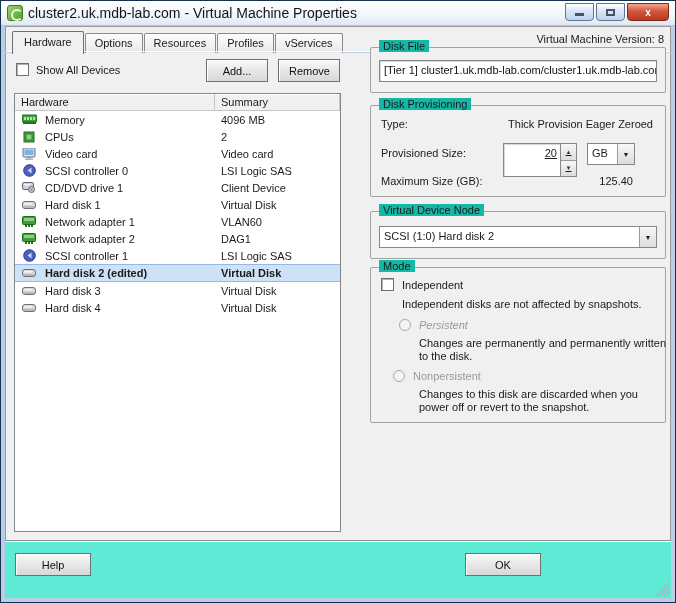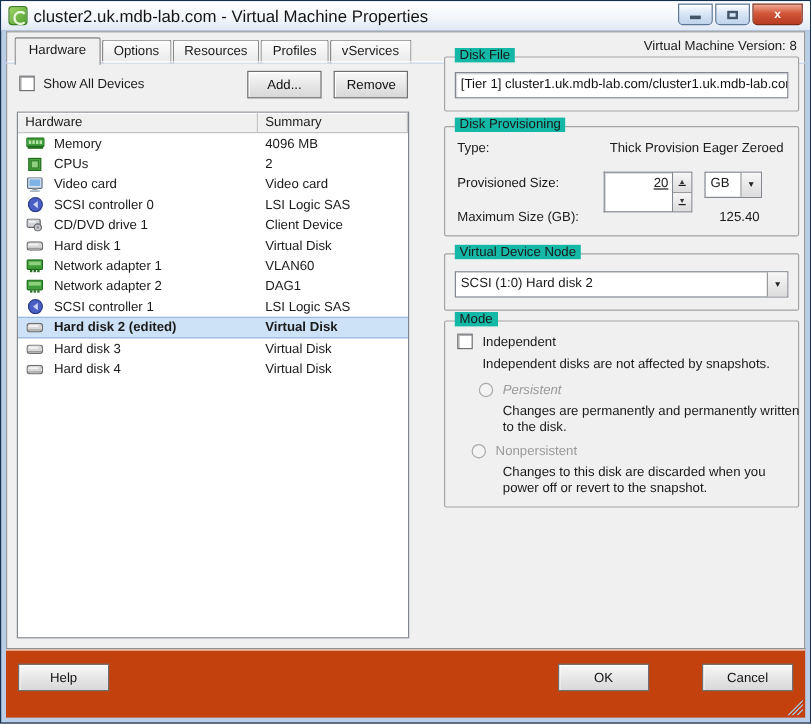--- a/index.html
+++ b/index.html
@@ -68,21 +68,21 @@
   .gb-mode{top:214px;height:156px;}
   .mode-chk{position:absolute;left:10px;top:10px;display:flex;gap:8px;align-items:center;}
   .mode-chk-desc{position:absolute;left:31px;top:30px;}
   .radio{width:12px;height:12px;border-radius:50%;border:1px solid #a9a9a9;background:#f4f4f4;flex:0 0 12px;}
   .radio-row{position:absolute;display:flex;gap:8px;align-items:center;color:#9a9a9a;}
   .r-pers{left:28px;top:51px;font-style:italic;}
   .pers-desc{position:absolute;left:48px;top:69px;width:250px;line-height:13px;}
   .r-nonpers{left:22px;top:102px;}
   .nonpers-desc{position:absolute;left:48px;top:120px;width:250px;line-height:13px;}
   
-  .footer{position:absolute;left:4px;right:4px;bottom:4px;height:58px;background:#c2410c;border-top:1px solid #8e8e8e;box-shadow:inset 0 1px 0 #ffffff;}
+  .footer{position:absolute;left:4px;right:4px;bottom:4px;height:58px;background:#5eead4;border-top:1px solid #8e8e8e;box-shadow:inset 0 1px 0 #ffffff;}
   .btn-help{position:absolute;left:10px;top:12px;width:76px;height:23px;}
   .btn-ok{position:absolute;right:130px;top:12px;width:76px;height:23px;}
   .btn-cancel{position:absolute;right:10px;top:12px;width:76px;height:23px;}
   .grip{position:absolute;right:2px;bottom:2px;width:13px;height:13px;background:
     linear-gradient(135deg,transparent 0 50%,#aab4c2 50% 57%,transparent 57% 64%,#aab4c2 64% 71%,transparent 71% 78%,#aab4c2 78% 85%,transparent 85%);}
 </style>
 </head>
 <body>
 
 <div class="window">
@@ -348,17 +348,16 @@
         </div>
         <div class="label nonpers-desc">Changes to this disk are discarded when you power off or revert to the snapshot.</div>
       </div>
 
     </div>
   </div>
 
   <div class="footer">
     <button class="btn btn-help">Help</button>
     <button class="btn btn-ok">OK</button>
-    <button class="btn btn-cancel">Cancel</button>
     <div class="grip"></div>
   </div>
 
 </div>
 
 </body></html>

